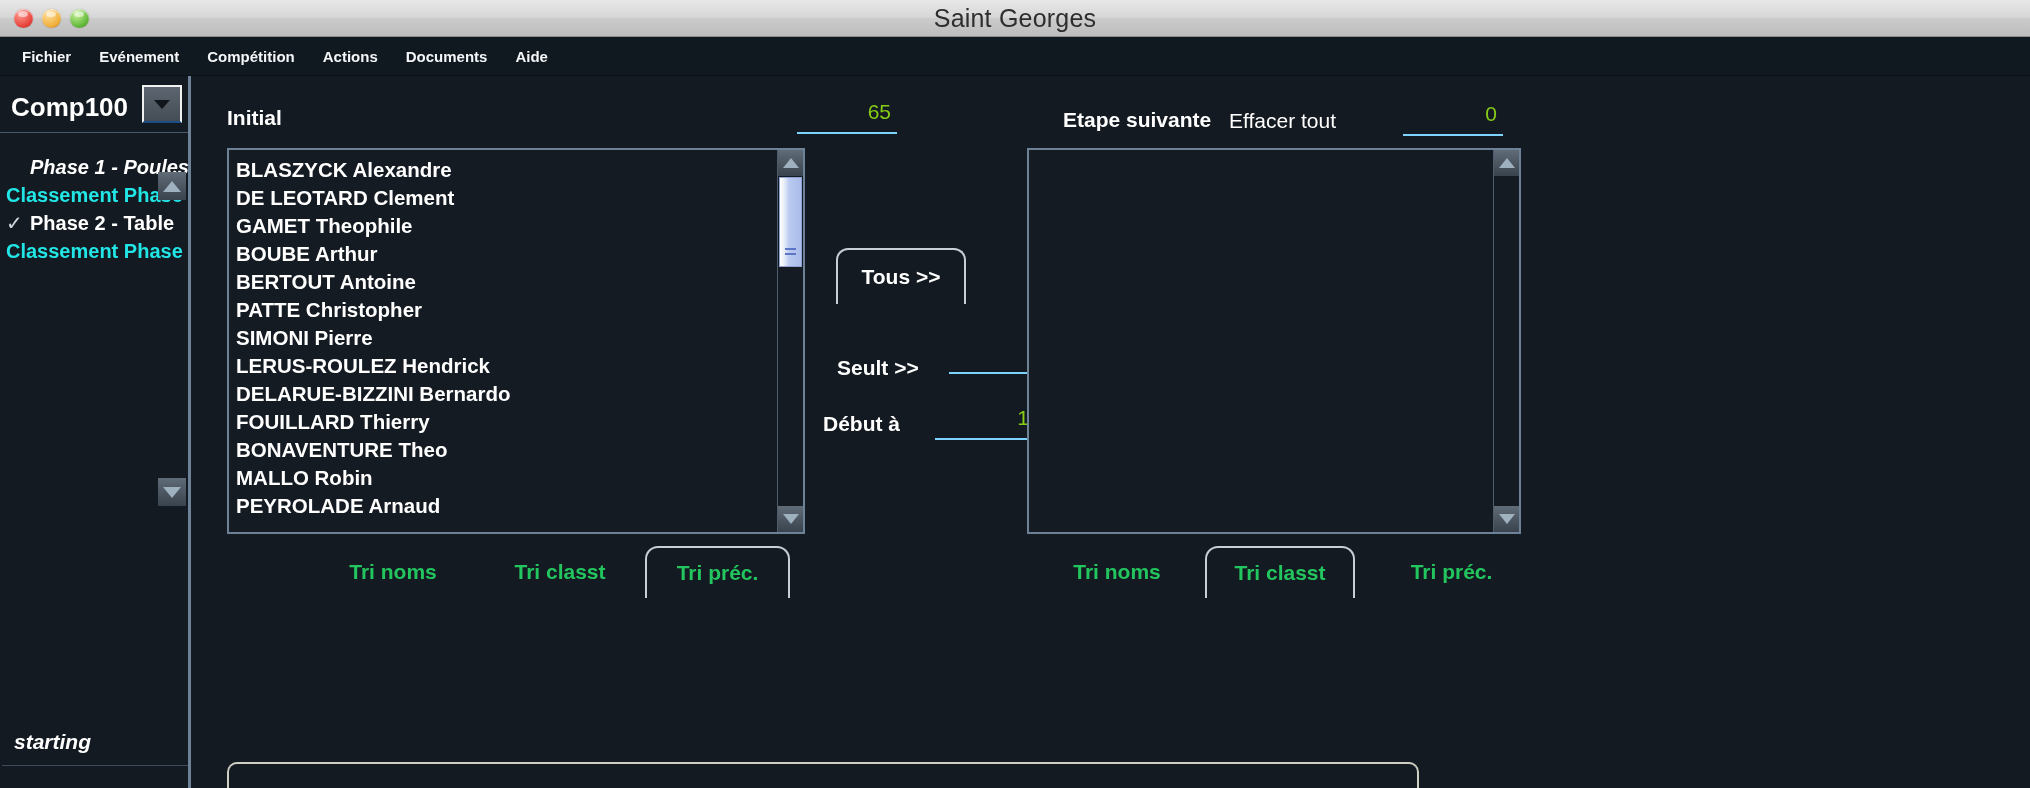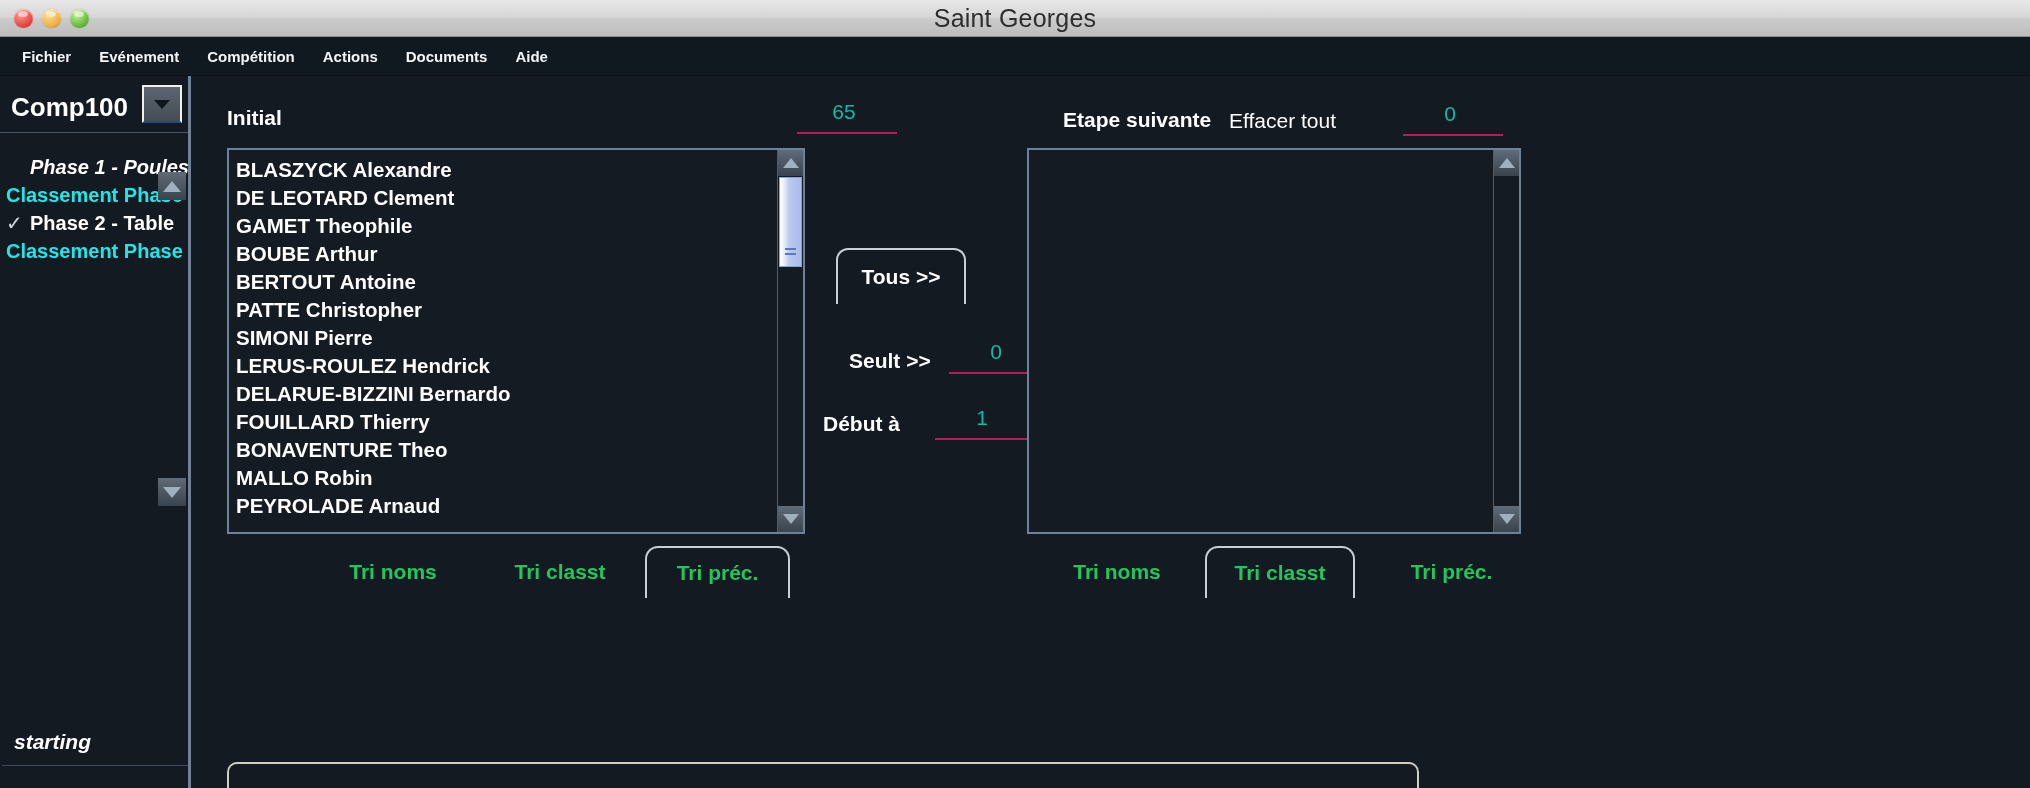--- a/index.html
+++ b/index.html
@@ -229,24 +229,24 @@
     white-space: nowrap;
   }
   .hdr-label.bold { font-weight: bold; }
   .lbl-initial   { left: 36px;  top: 30px; }
   .lbl-etape     { left: 872px; top: 32px; }
   .lbl-effacer   { left: 1038px; top: 33px; }
 
   .num-field {
     position: absolute;
     height: 34px;
-    border-bottom: 2px solid #be185d;
-    text-align: center;
+    border-bottom: 2px solid #7dd3fc;
+    text-align: right;
     font-size: 21px;
-    color: #14b8a6;
+    color: #84cc16;
     padding-right: 6px;
     box-sizing: border-box;
     cursor: text;
   }
   .fld-initial { left: 606px;  top: 24px;  width: 100px; }
   .fld-effacer { left: 1212px; top: 26px;  width: 100px; }
 
   
   .list-panel {
     position: absolute;
@@ -349,21 +349,21 @@
   .btn-tous { left: 645px; top: 96px; width: 130px; height: 56px; }
 
   .mid-label {
     position: absolute;
     font-size: 21px;
     font-weight: bold;
     color: #ffffff;
     white-space: nowrap;
     cursor: pointer;
   }
-  .lbl-seult  { left: 646px; top: 197px; margin-left: 12px; }
+  .lbl-seult  { left: 646px; top: 204px; }
   .lbl-debut  { left: 632px; top: 260px; }
   .fld-seult  { left: 758px; top: 188px; width: 100px; }
   .fld-debut  { left: 744px; top: 254px; width: 100px; }
 
   
   .tabrow {
     position: absolute;
     height: 56px;
   }
   .tabrow-left  { left: 36px;  top: 470px; width: 578px; }

